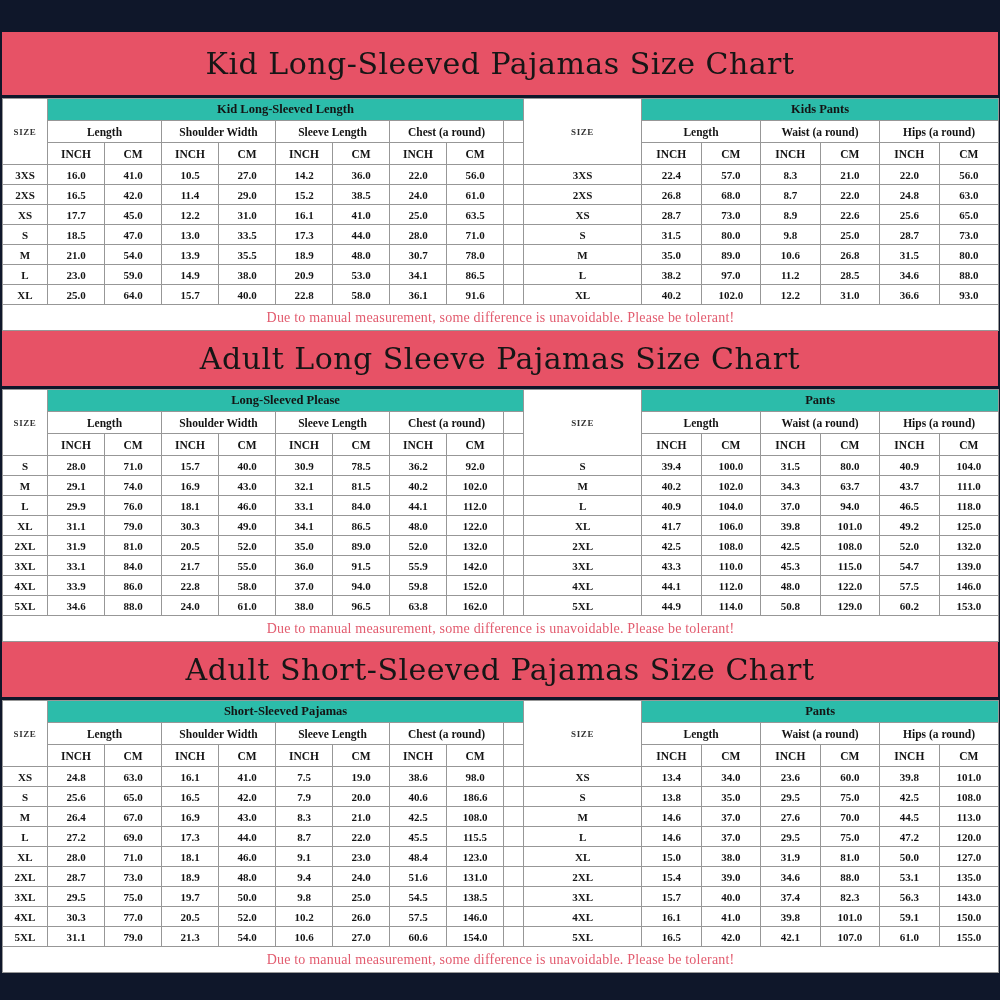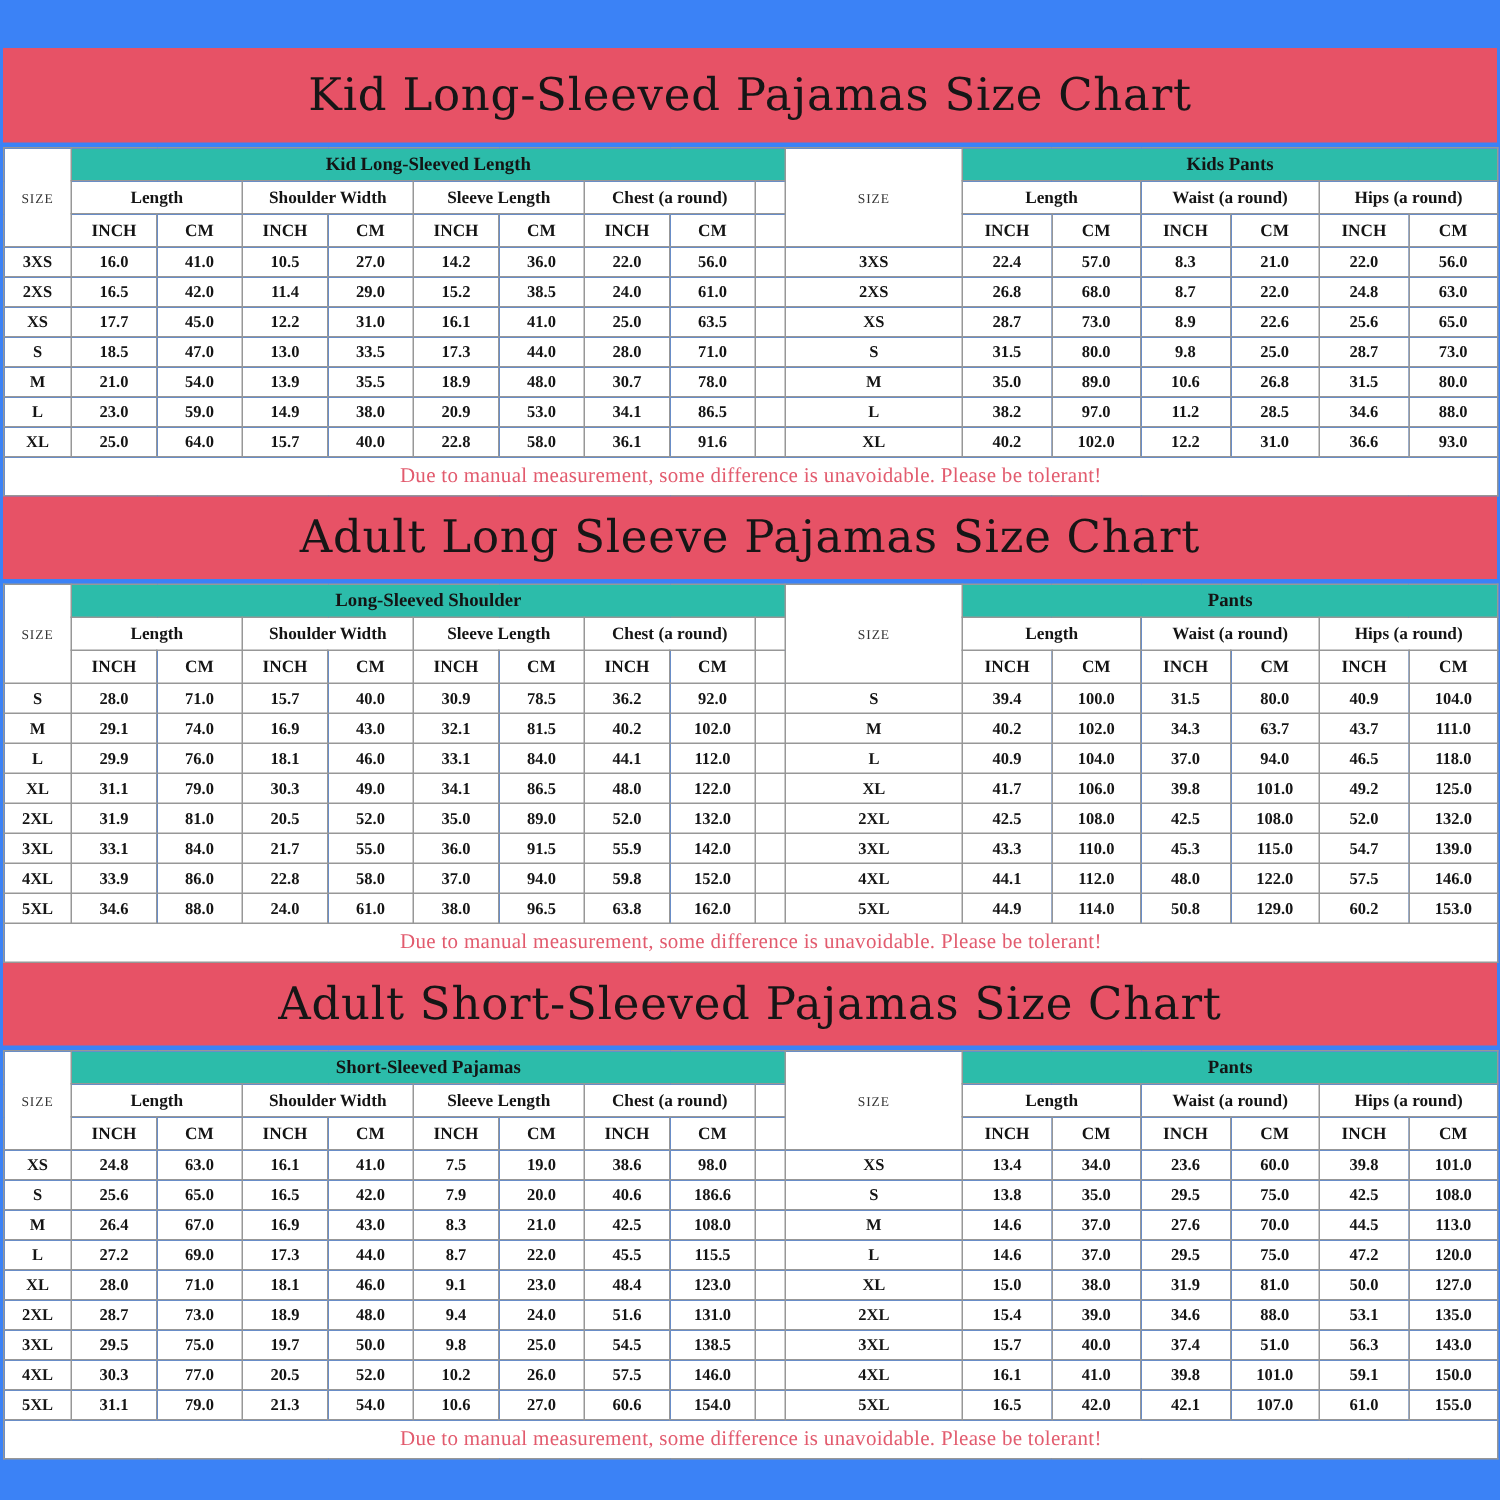--- a/index.html
+++ b/index.html
@@ -1,31 +1,31 @@
 <!DOCTYPE html>
 <html style="--pink: #e75266; --teal: #2cbcaa; --disc: #e25b6e; --border: #979797;"><head>
 <meta charset="utf-8">
 <style>
   html,body{margin:0;padding:0;background:#ffffff;}
   body{width:1000px;height:1000px;overflow:hidden;}
   :root{
     --pink:#e75266; --teal:#2cbcaa; --disc:#e25b6e; --border:#979797;
   }
   .page{box-sizing:border-box;width:1000px;height:1000px;padding:32px 2px 16px 2px;
-        font-family:"Liberation Serif",serif;background:#3b82f6;}
+        font-family:"Liberation Serif",serif;background:#0f172a;}
   .banner{height:55px;background:var(--pink);display:flex;align-items:center;justify-content:center;}
   .banner.tall{height:63px;}
   .banner-title{font-family:"DejaVu Serif",serif;font-size:30px;color:#161616;
                 letter-spacing:.5px;white-space:nowrap;}
   table.size-table{border-collapse:collapse;table-layout:fixed;width:996px;margin:3px 0 0 0;
                    font-family:"Liberation Serif",serif;}
   .size-table td{border:1px solid var(--border);padding:0;text-align:center;vertical-align:middle;
                  color:#141414;overflow:hidden;white-space:nowrap;background:#ffffff;}
   td.group-head{background:var(--teal);font-weight:bold;font-size:12.5px;height:21px;}
-  td.size-head{font-size:9px;color:#333333;letter-spacing:.6px;font-weight:normal;}
+  td.size-head{font-size:9px;color:#333333;letter-spacing:.6px;font-weight:bold;}
   td.m-head{font-weight:bold;font-size:11.5px;height:21px;}
   td.unit{font-weight:bold;font-size:11.5px;height:21px;}
   tr.data td{font-weight:bold;font-size:11px;height:19px;}
   td.disclaimer{height:25px;font-size:14px;font-weight:normal;color:var(--disc);letter-spacing:.2px;}
 </style>
 </head>
 <body>
 
 <div class="page" id="page">
     <div class="banner tall">
@@ -242,21 +242,21 @@
         <col style="width: 59.5px;">
         <col style="width: 59.5px;">
         <col style="width: 59.5px;">
         <col style="width: 59.5px;">
         <col style="width: 59.5px;">
         <col style="width: 59.5px;">
       </colgroup>
       <tbody>
         <tr>
           <td class="size-head" rowspan="3">SIZE</td>
-          <td class="group-head" colspan="9">Long-Sleeved Shoulder</td>
+          <td class="group-head" colspan="9">Long-Sleeved Please</td>
           <td class="size-head" rowspan="3">SIZE</td>
           <td class="group-head" colspan="6">Pants</td>
         </tr>
         <tr>
           <td class="m-head" colspan="2">Length</td>
           <td class="m-head" colspan="2">Shoulder Width</td>
           <td class="m-head" colspan="2">Sleeve Length</td>
           <td class="m-head" colspan="2">Chest (a round)</td>
           <td class="m-head"></td>
           <td class="m-head" colspan="2">Length</td>
@@ -616,21 +616,21 @@
           <td>50.0</td>
           <td>9.8</td>
           <td>25.0</td>
           <td>54.5</td>
           <td>138.5</td>
           <td></td>
           <td>3XL</td>
           <td>15.7</td>
           <td>40.0</td>
           <td>37.4</td>
-          <td>51.0</td>
+          <td>82.3</td>
           <td>56.3</td>
           <td>143.0</td>
         </tr>
         <tr class="data">
           <td>4XL</td>
           <td>30.3</td>
           <td>77.0</td>
           <td>20.5</td>
           <td>52.0</td>
           <td>10.2</td>

